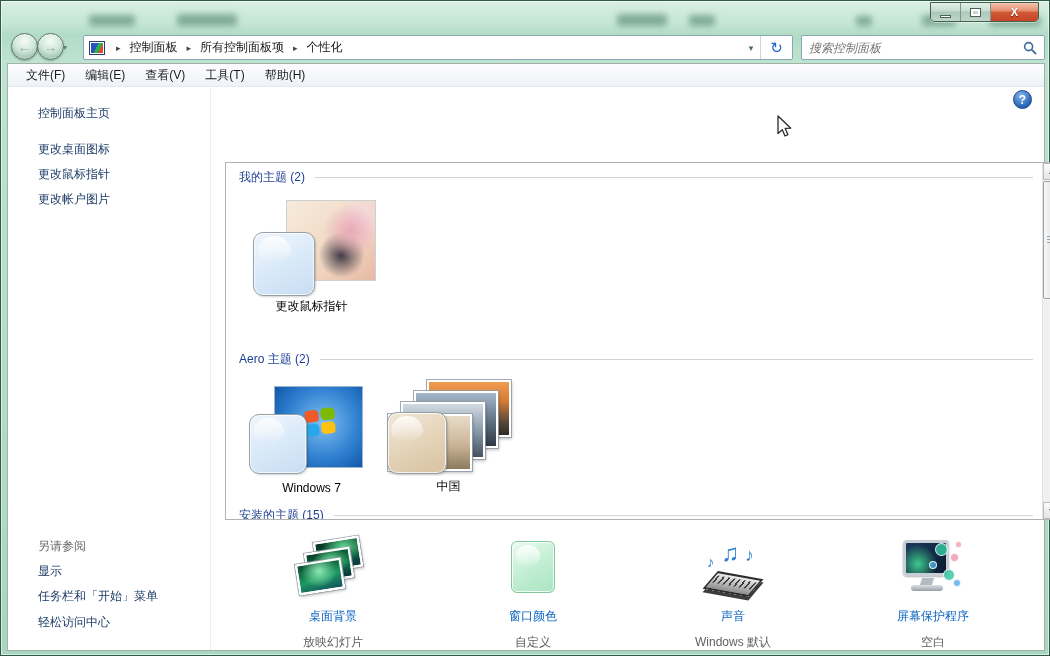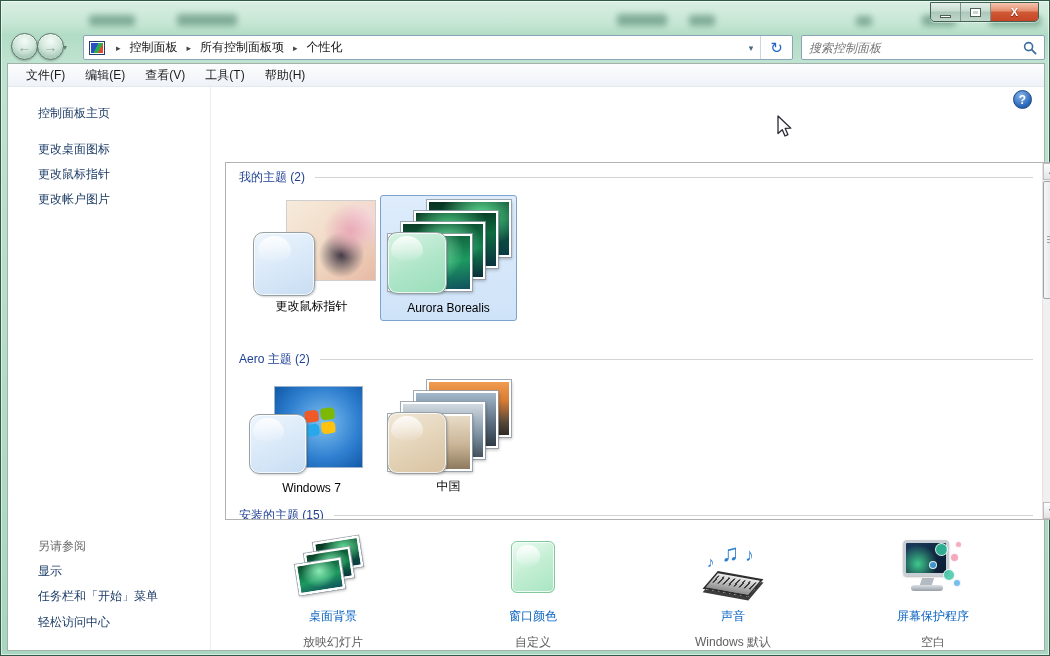--- a/index.html
+++ b/index.html
@@ -240,28 +240,20 @@
             <span>我的主题 (2)</span>
             <span class="rule"></span>
           </div>
 
           <div class="tile" style="left:17px;top:32px">
             <div class="img-anime" style="left:43px;top:5px;width:88px;height:79px"></div>
             <div class="swatch sw-blue" style="left:9px;top:36px;width:62px;height:64px"></div>
             <div class="label">更改鼠标指针</div>
           </div>
 
-          <div class="tile selected" style="left:154px;top:32px">
-            <div class="ph au1" style="left:46px;top:4px;width:84px;height:57px"></div>
-            <div class="ph au2" style="left:33px;top:15px;width:84px;height:57px"></div>
-            <div class="ph au3" style="left:20px;top:26px;width:84px;height:57px"></div>
-            <div class="ph au4" style="left:7px;top:38px;width:84px;height:57px"></div>
-            <div class="swatch sw-mint" style="left:6px;top:36px;width:60px;height:62px"></div>
-            <div class="label">Aurora Borealis</div>
-          </div>
 
 
           <div class="sec" style="top:188px">
             <span>Aero 主题 (2)</span>
             <span class="rule"></span>
           </div>
 
           <div class="tile" style="left:17px;top:212px">
             <div class="img-win7" style="left:31px;top:11px;width:87px;height:80px">
               <div class="flag" style="left:30px;top:22px">

